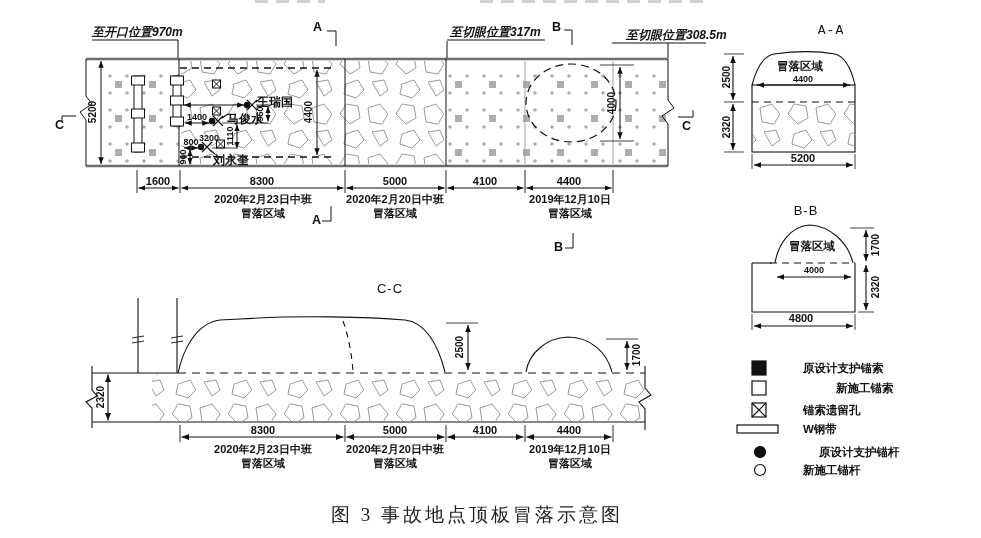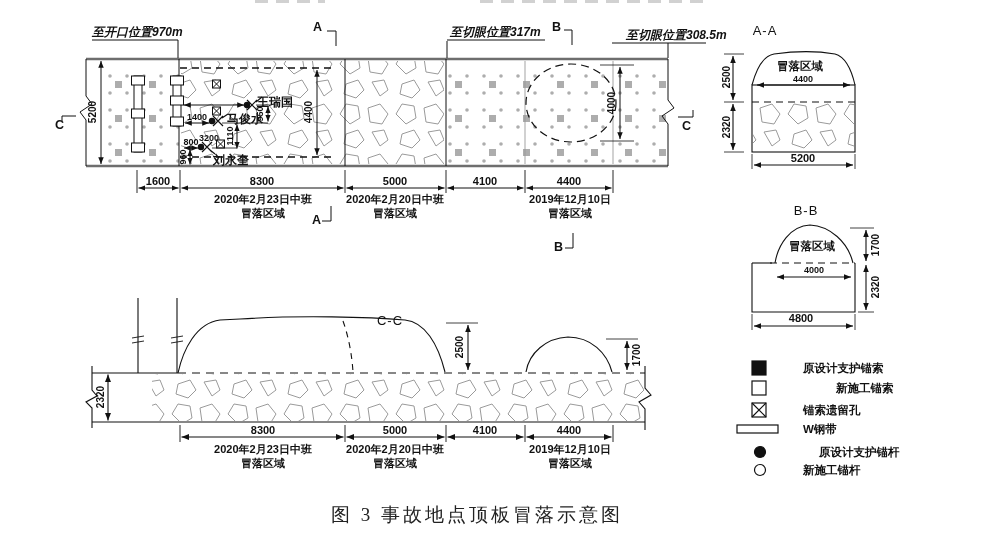--- a/index.html
+++ b/index.html
@@ -242,35 +242,35 @@
   </div>
   <div class="area" style="left:395px;top:192px;">
     <span class="ln">2020年2月20日中班</span>
     <span class="ln">冒落区域</span>
   </div>
   <div class="area" style="left:570px;top:192px;">
     <span class="ln">2019年12月10日</span>
     <span class="ln">冒落区域</span>
   </div>
 
-  <span class="sect-title" style="left:765px;top:30px;">A-A</span>
+  <span class="sect-title" style="left:831px;top:30px;font-family:Liberation Mono, monospace;">A-A</span>
   <span class="region" style="left:800px;top:66px;">冒落区域</span>
   <span class="dim sm" style="left:803px;top:79px;">4400</span>
   <span class="dimv" style="left:726px;top:77px;">2500</span>
   <span class="dimv" style="left:726px;top:127px;">2320</span>
   <span class="dim" style="left:803px;top:158px;">5200</span>
 
   <span class="sect-title" style="left:806px;top:210px;">B-B</span>
   <span class="region" style="left:812px;top:246px;">冒落区域</span>
   <span class="dim sm" style="left:814px;top:270px;">4000</span>
   <span class="dimv" style="left:875px;top:245px;">1700</span>
   <span class="dimv" style="left:875px;top:287px;">2320</span>
   <span class="dim" style="left:801px;top:318px;">4800</span>
 
-  <span class="sect-title" style="left:390px;top:288px;margin-top:32px;">C-C</span>
+  <span class="sect-title" style="left:390px;top:288px;">C-C</span>
   <span class="dimv" style="left:100px;top:397px;">2320</span>
   <span class="dimv" style="left:459px;top:347px;">2500</span>
   <span class="dimv" style="left:636px;top:355px;">1700</span>
   <span class="dim" style="left:263px;top:430px;">8300</span>
   <span class="dim" style="left:395px;top:430px;">5000</span>
   <span class="dim" style="left:485px;top:430px;">4100</span>
   <span class="dim" style="left:569px;top:430px;">4400</span>
 
   <div class="area" style="left:263px;top:442px;">
     <span class="ln">2020年2月23日中班</span>

